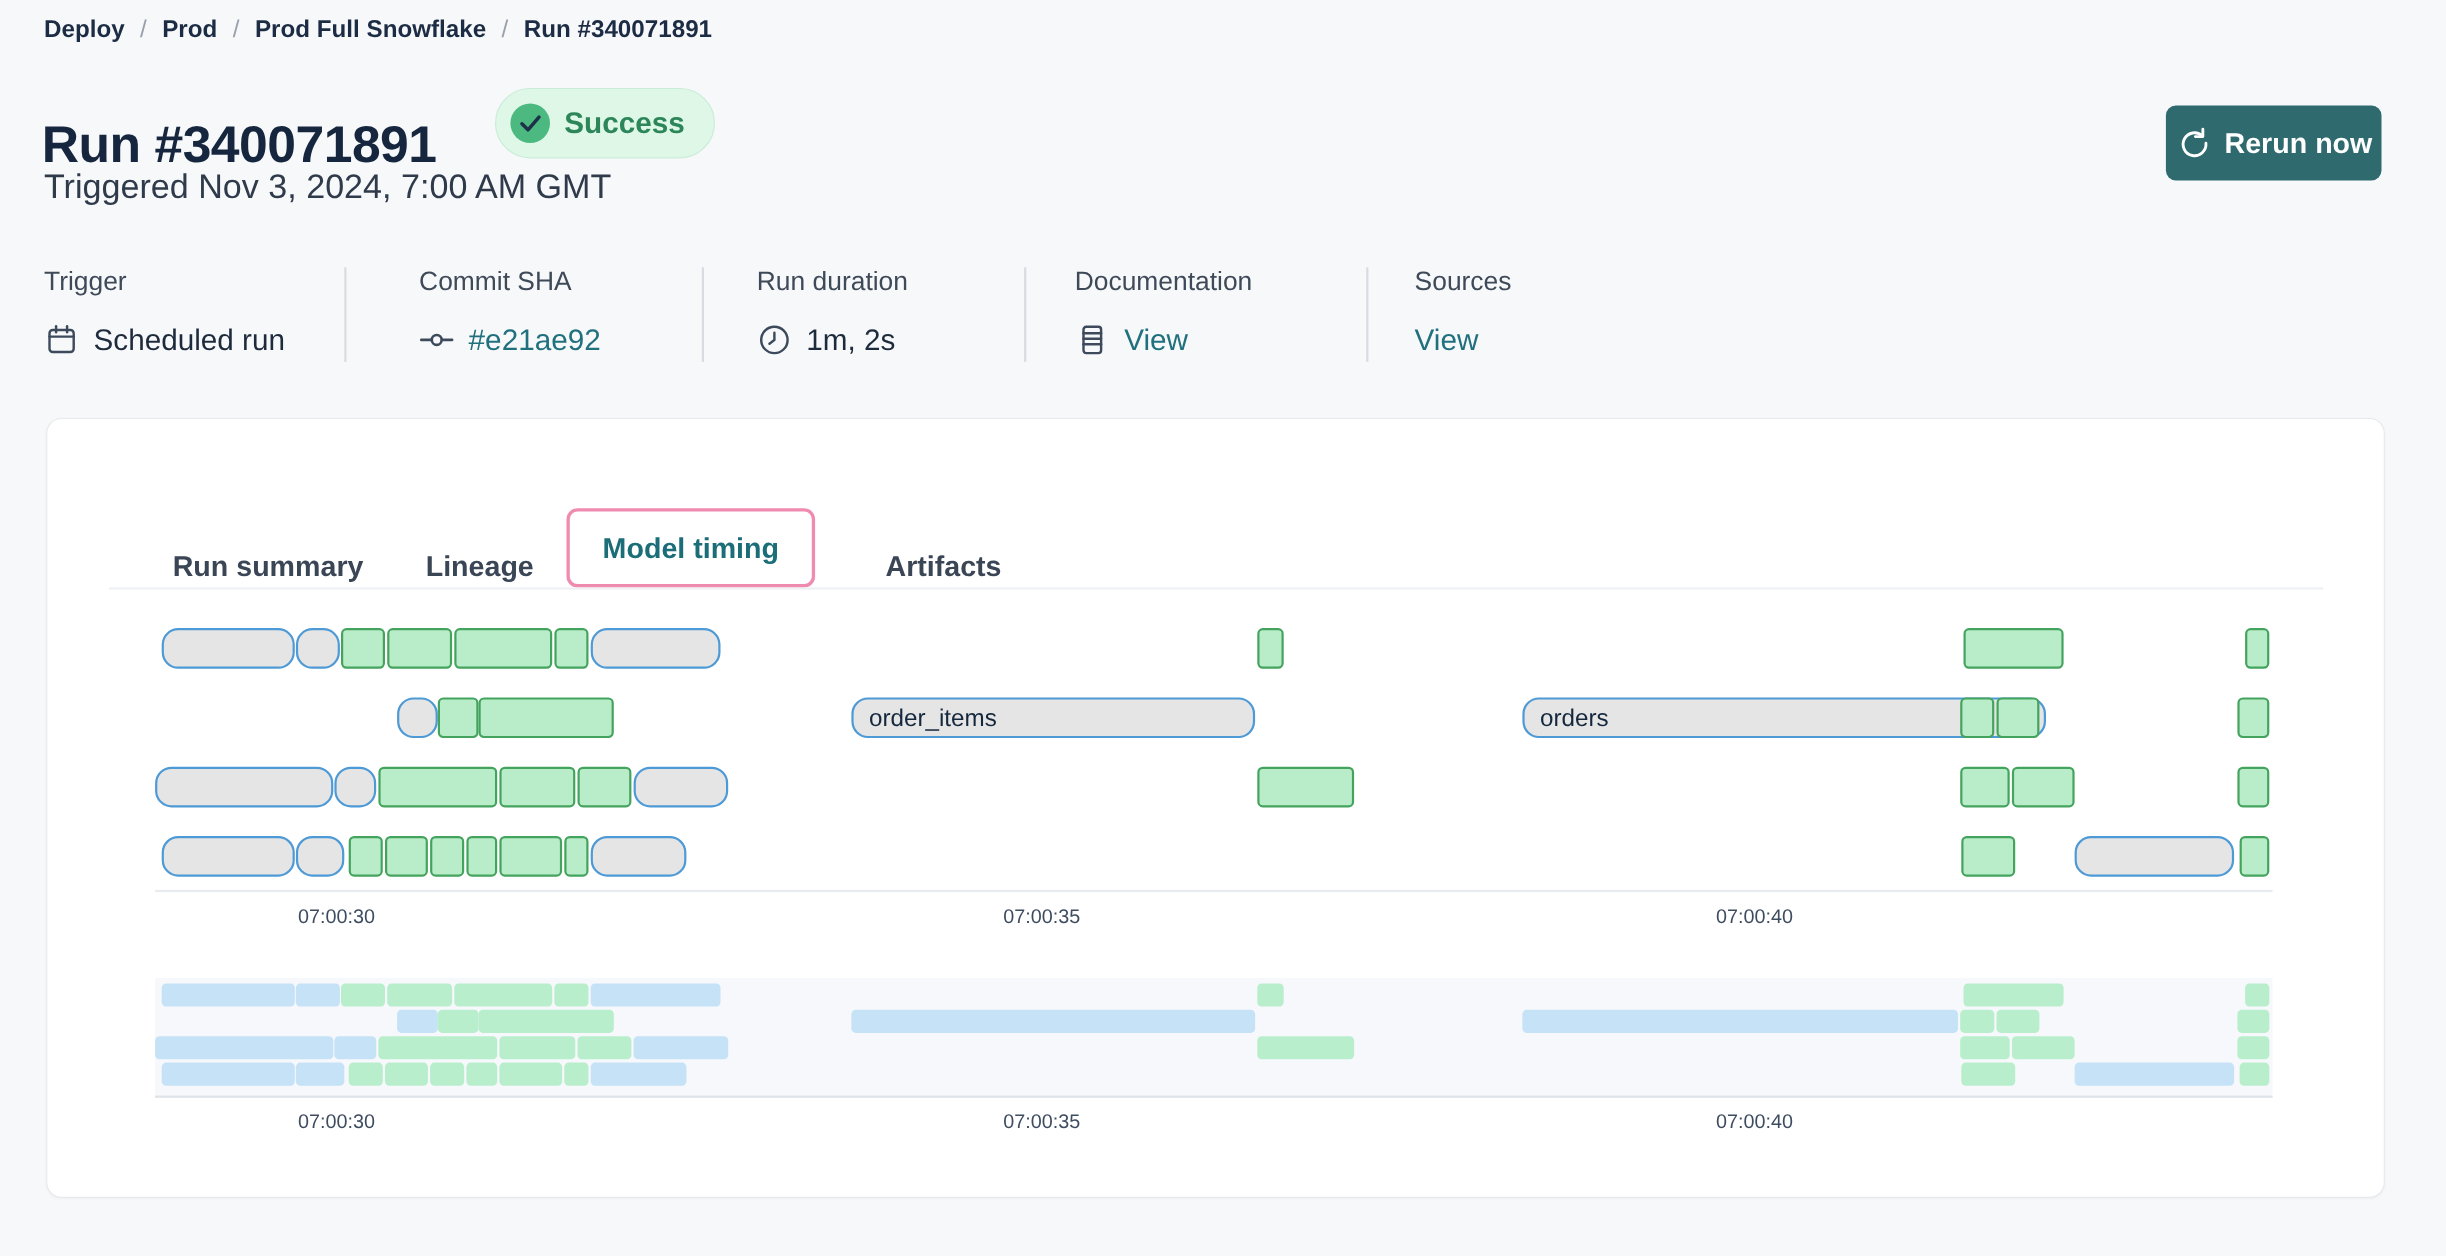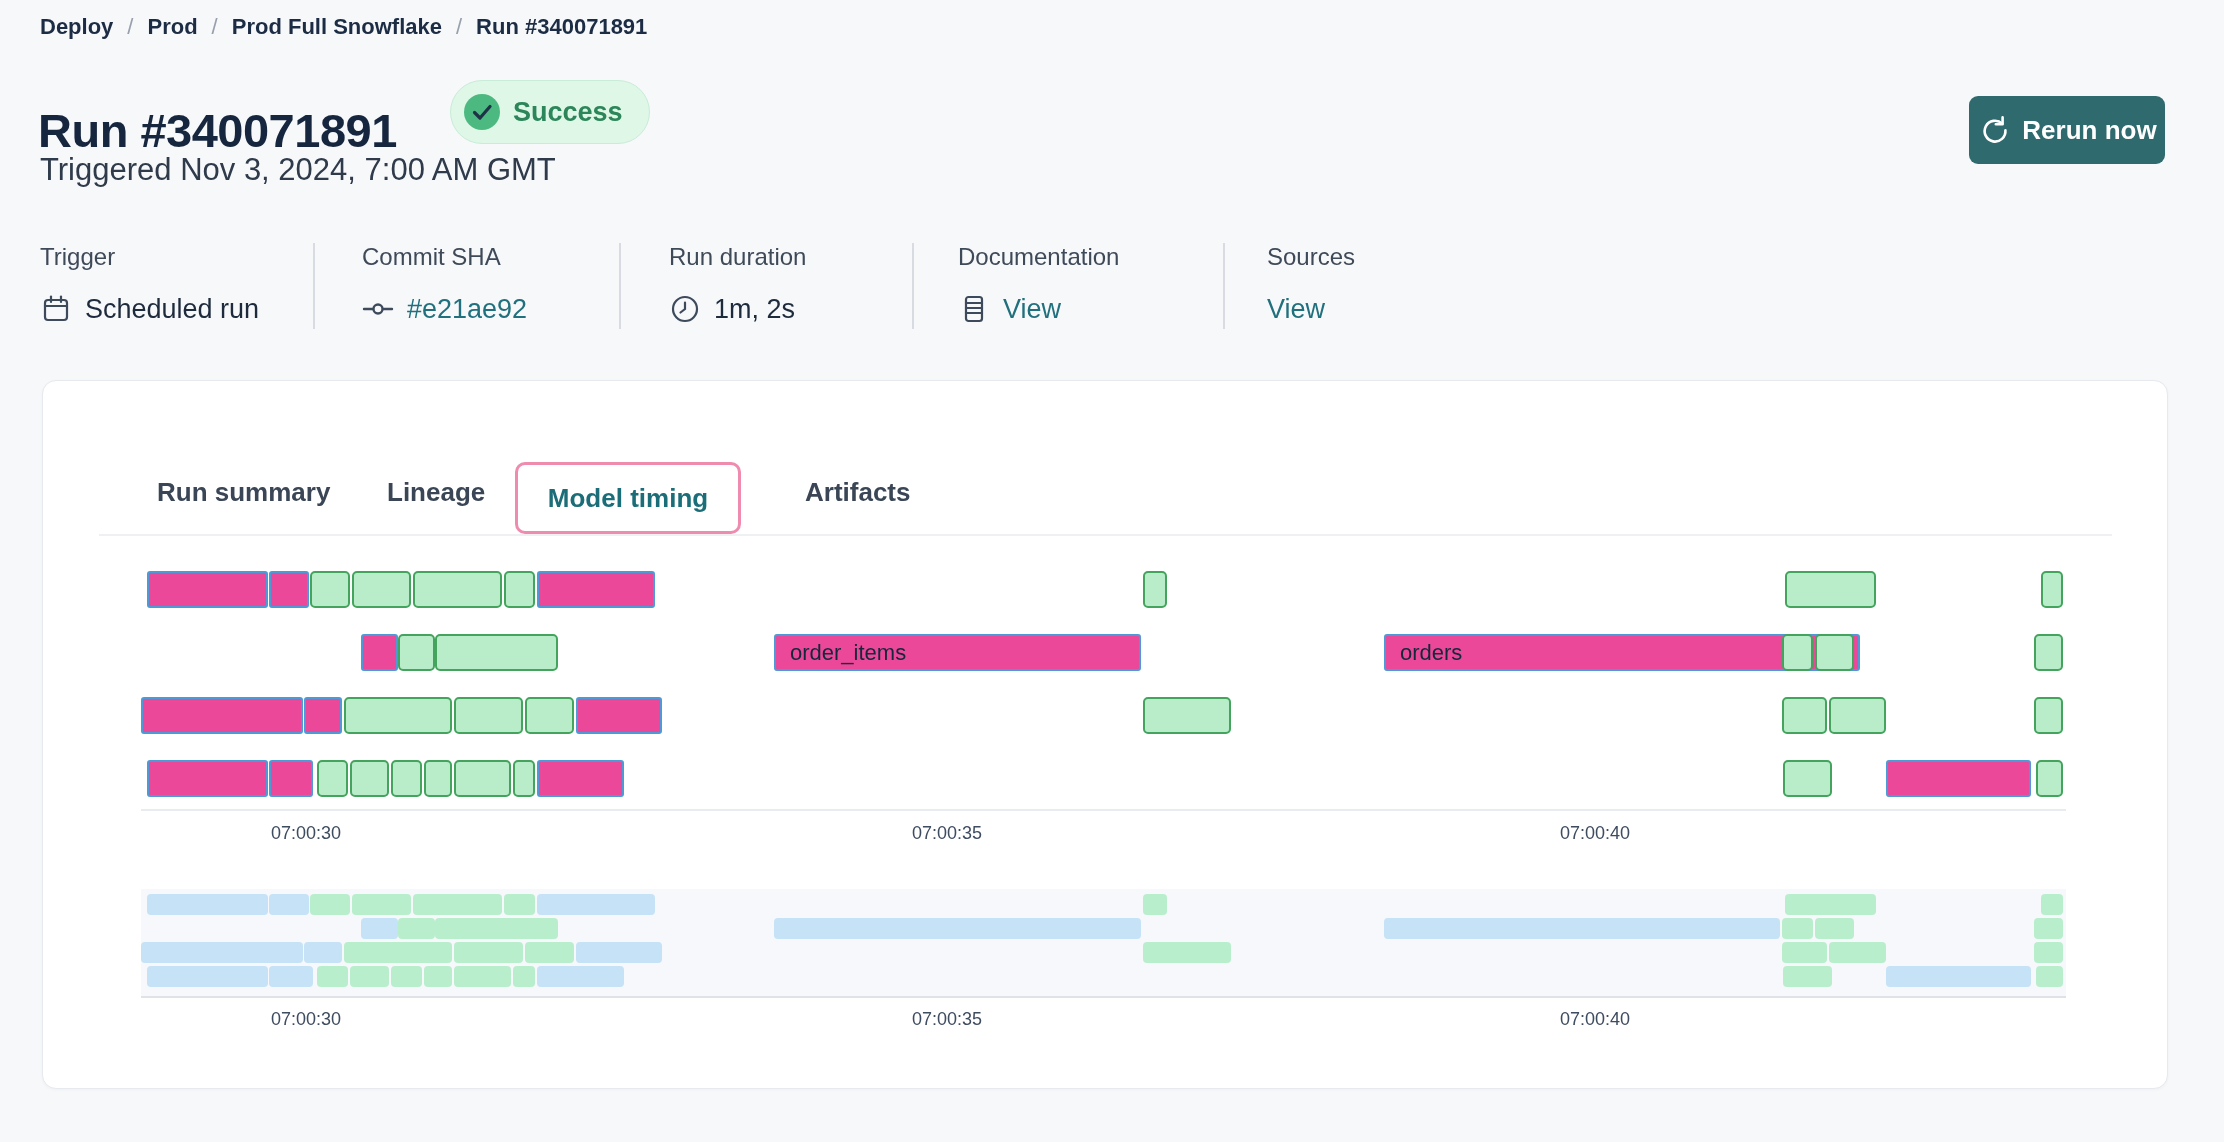--- a/index.html
+++ b/index.html
@@ -16,44 +16,44 @@
     background:#def7e7;border:1.5px solid #c9ecd8;border-radius:32px;padding:0 26px 0 12px;}
   .status-badge .txt{font-size:27px;font-weight:600;color:#2c8659;}
   .triggered{position:absolute;left:40px;top:152px;font-size:31px;color:#2f3b4b;}
   .rerun-btn{position:absolute;left:1969px;top:96px;width:196px;height:68px;background:#2e6a6e;border:none;border-radius:9px;
     display:flex;align-items:center;justify-content:center;gap:13px;color:#ffffff;font-size:26px;font-weight:600;cursor:pointer;font-family:inherit;}
 
   
   .meta-row{position:absolute;left:40px;top:243px;display:flex;align-items:stretch;}
   .meta-col{display:flex;flex-direction:column;justify-content:space-between;padding-bottom:4px;}
   .meta-col.c1{width:273px;border-right:2px solid #d8dce2;}
-  .meta-col.c2{width:257px;border-right:2px solid #d8dce2;padding-left:47px;justify-content:flex-end;}
+  .meta-col.c2{width:257px;border-right:2px solid #d8dce2;padding-left:66px;justify-content:flex-end;}
   .meta-col.c3{width:243px;border-right:2px solid #d8dce2;padding-left:48px;}
   .meta-col.c4{width:265px;border-right:2px solid #d8dce2;padding-left:44px;}
   .meta-col.c5{padding-left:42px;}
   .meta-label{font-size:24px;color:#3f4a59;margin-bottom:22px;}
   .meta-value{display:flex;align-items:center;gap:13px;font-size:27px;color:#1e2b3c;font-weight:500;}
   .meta-value .link{color:#20707d;cursor:pointer;font-weight:500;}
   .micon{flex:0 0 auto;display:inline-flex;}
 
   
   .card{position:absolute;left:42px;top:380px;width:2126px;height:709px;background:#ffffff;border:1.5px solid #e6e9ed;
     border-radius:14px;box-sizing:border-box;box-shadow:0 1px 3px rgba(20,40,60,0.04);}
-  .tab{position:absolute;top:96px;font-size:26px;font-weight:600;color:#3a4656;cursor:pointer;}
+  .tab{position:absolute;top:119px;font-size:26px;font-weight:600;color:#3a4656;cursor:pointer;}
   .tab-active-box{position:absolute;left:472px;top:81px;width:226px;height:72px;background:#ffffff;border:3px solid #f08bb0;
     border-radius:10px;box-sizing:border-box;display:flex;align-items:center;justify-content:center;cursor:pointer;}
   .tab-active-box .tab-active-label{font-size:26px;font-weight:700;color:#1b6d78;}
   .tabs-divider{position:absolute;left:56px;top:153px;width:2013px;height:2px;background:#eef0f3;}
 
   
   .plot{position:absolute;left:98px;width:1925px;}
   .plot.main{top:190px;height:238px;border-bottom:2px solid #e8ebef;box-sizing:content-box;}
   .plot.mini{top:508px;height:107px;background:#f6f8fb;border-bottom:2px solid #dfe3e8;}
   .bar{position:absolute;box-sizing:border-box;}
-  .bar-blue{background:#ec4899;border:2px solid #4d9ad6;border-radius:3px;}
+  .bar-blue{background:#e5e5e5;border:2px solid #4d9ad6;border-radius:15px;}
   .bar-green{background:#b9edca;border:2px solid #44a45e;border-radius:5px;}
   .bar.mini-bar{border:none;border-radius:4px;}
   .bar.mini-bar.bar-blue{background:#c5e2f7;}
   .bar.mini-bar.bar-green{background:#b9eecd;}
   .bar-label{display:block;padding-left:14px;font-size:22px;color:#14273c;line-height:33px;white-space:nowrap;overflow:hidden;}
   .ticks{position:absolute;left:98px;width:1925px;height:30px;}
   .ticks.main-ticks{top:442px;}
   .ticks.mini-ticks{top:628px;}
   .tick{position:absolute;transform:translateX(-50%);font-size:18px;color:#3e4c60;white-space:nowrap;}
 </style>

